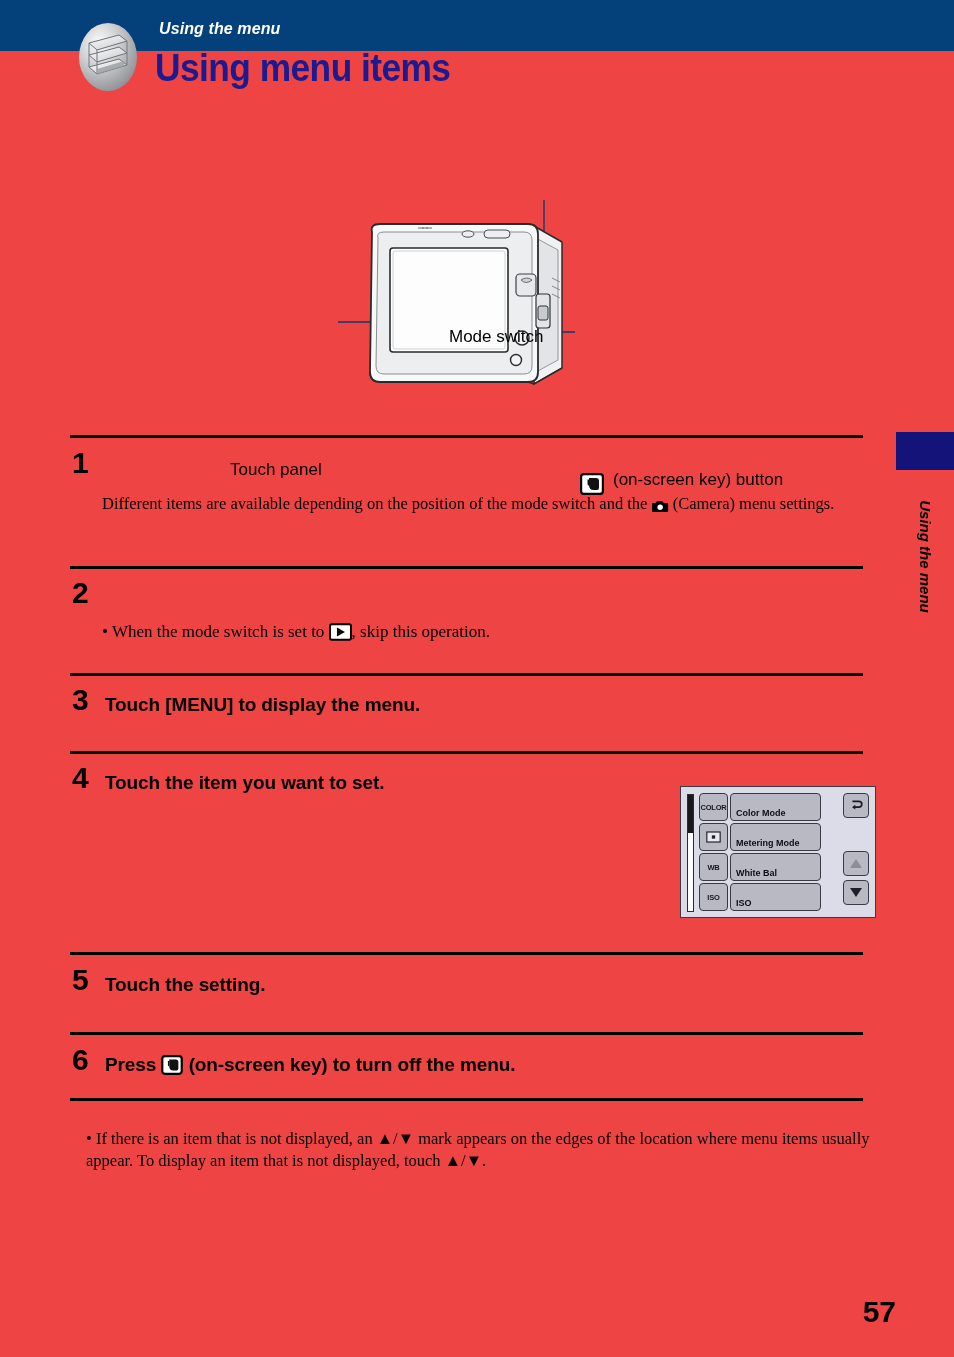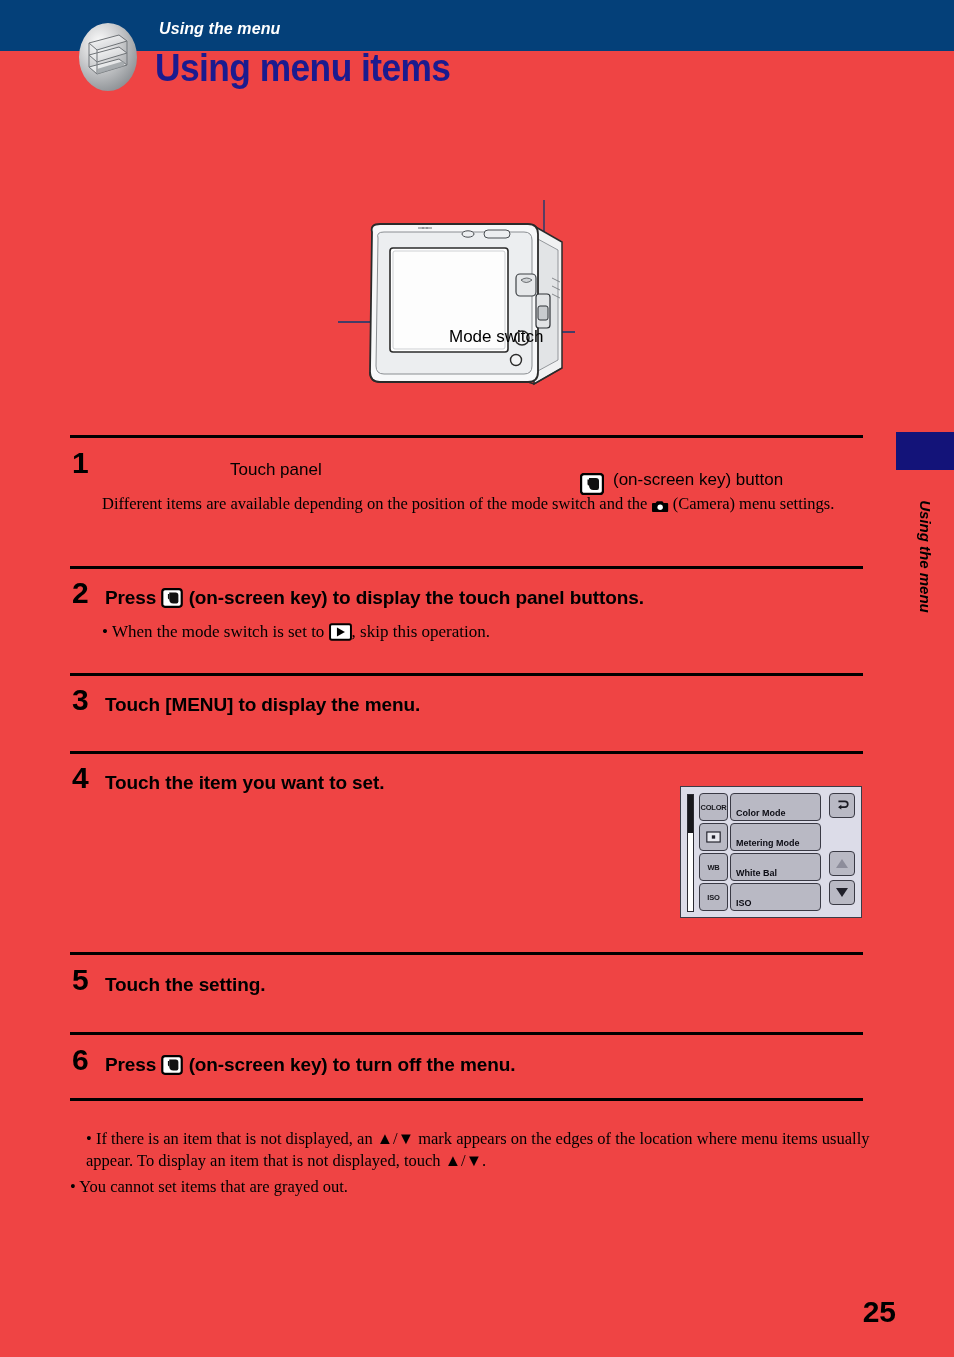--- a/index.html
+++ b/index.html
@@ -65,21 +65,21 @@
   }
   .bullet-line {
     position: absolute; font-size: 17px; color: #000; line-height: 1.34;
     font-family: "Liberation Serif", serif;
   }
 
   .icon-inline { display: inline-block; vertical-align: -4px; }
 
   
   .menu-shot {
-    position: absolute; left: 680px; top: 786px; width: 182px; height: 132px;
+    position: absolute; left: 680px; top: 786px; width: 196px; height: 132px;
     background: #dcdce8; border: 1px solid #3b3b46;
   }
   .menu-scroll {
     position: absolute; left: 6px; top: 7px; width: 7px; height: 118px;
     background: #ffffff; border: 1px solid #2b2b33;
   }
   .menu-scroll-thumb {
     position: absolute; left: 0; top: 0; width: 100%; height: 33%;
     background: #18181d;
   }
@@ -244,27 +244,20 @@
   <div class="step-num" style="left:72px; top:448px;">1</div>
   <div class="step-body" style="left:102px; top:493px; width:760px;">
     <span>Different items are available depending on the position of the mode switch and the </span><span class="icon-inline"><svg viewBox="0 0 20 16" width="17" height="14">
           <path d="M1 4.5 h3.2 l1.6 -2.2 h6.4 l1.6 2.2 H18 a1 1 0 0 1 1 1 V14 a1 1 0 0 1 -1 1 H1 a1 1 0 0 1 -1 -1 V5.5 a1 1 0 0 1 1 -1 Z" fill="#000"></path>
           <circle cx="9.6" cy="9.4" r="3.2" fill="#fff"></circle>
         </svg></span><span> (Camera) menu settings.</span>
   </div>
 
   <div class="rule thick" style="top:566px;"></div>
   <div class="step-num" style="left:72px; top:578px;">2</div>
-  <div class="step-head" style="left:105px; top:587px;">
-    <span>Press </span><span class="icon-inline"><svg viewBox="0 0 24 22" width="22" height="20">
-          <rect x="1.3" y="1.3" width="21.4" height="19.4" rx="3" fill="#fff" stroke="#000" stroke-width="2.4"></rect>
-          <path d="M9 5 L9 12 Q9 17 13.5 17 L17 17 Q19 17 19 14.5 L19 8 Q19 5 16 5 Z" fill="#111"></path>
-          <path d="M7.5 6.5 L7.5 11 Q7.5 12.6 9 12.6 L9 6.5 Z" fill="#111"></path>
-        </svg></span><span> (on-screen key) to display the touch panel buttons.</span>
-  </div>
   <div class="bullet-line" style="left:102px; top:621px; width:760px;">
     <span>• When the mode switch is set to </span><span class="icon-inline"><svg viewBox="0 0 26 20" width="23" height="18">
           <rect x="1.2" y="1.2" width="23.6" height="17.6" rx="2" fill="#fff" stroke="#000" stroke-width="2.2"></rect>
           <path d="M9 5 L18 10 L9 15 Z" fill="#000"></path>
         </svg></span><span>, skip this operation.</span>
   </div>
 
   <div class="rule thick" style="top:673px;"></div>
   <div class="step-num" style="left:72px; top:685px;">3</div>
   <div class="step-head" style="left:105px; top:694px;">Touch [MENU] to display the menu.</div>
@@ -344,22 +337,21 @@
     <span>Press </span><span class="icon-inline"><svg viewBox="0 0 24 22" width="22" height="20">
           <rect x="1.3" y="1.3" width="21.4" height="19.4" rx="3" fill="#fff" stroke="#000" stroke-width="2.4"></rect>
           <path d="M9 5 L9 12 Q9 17 13.5 17 L17 17 Q19 17 19 14.5 L19 8 Q19 5 16 5 Z" fill="#111"></path>
           <path d="M7.5 6.5 L7.5 11 Q7.5 12.6 9 12.6 L9 6.5 Z" fill="#111"></path>
         </svg></span><span> (on-screen key) to turn off the menu.</span>
   </div>
 
   <div class="rule thick" style="top:1098px;"></div>
 
   <div class="step-body" style="left:86px; top:1128px; width:790px;">• If there is an item that is not displayed, an ▲/▼ mark appears on the edges of the location where menu items usually appear. To display an item that is not displayed, touch ▲/▼.</div>
-  <div class="step-body" style="left:70px; top:1176px; width:790px;">• You cannot set items that are grayed out.</div>
 
   <div class="side-tab-block"></div>
   <div class="side-tab-text">
     <span>Using the menu</span>
   </div>
 
-  <div class="page-number">25</div>
+  <div class="page-number">57</div>
 
 </div>
 
 </body></html>

